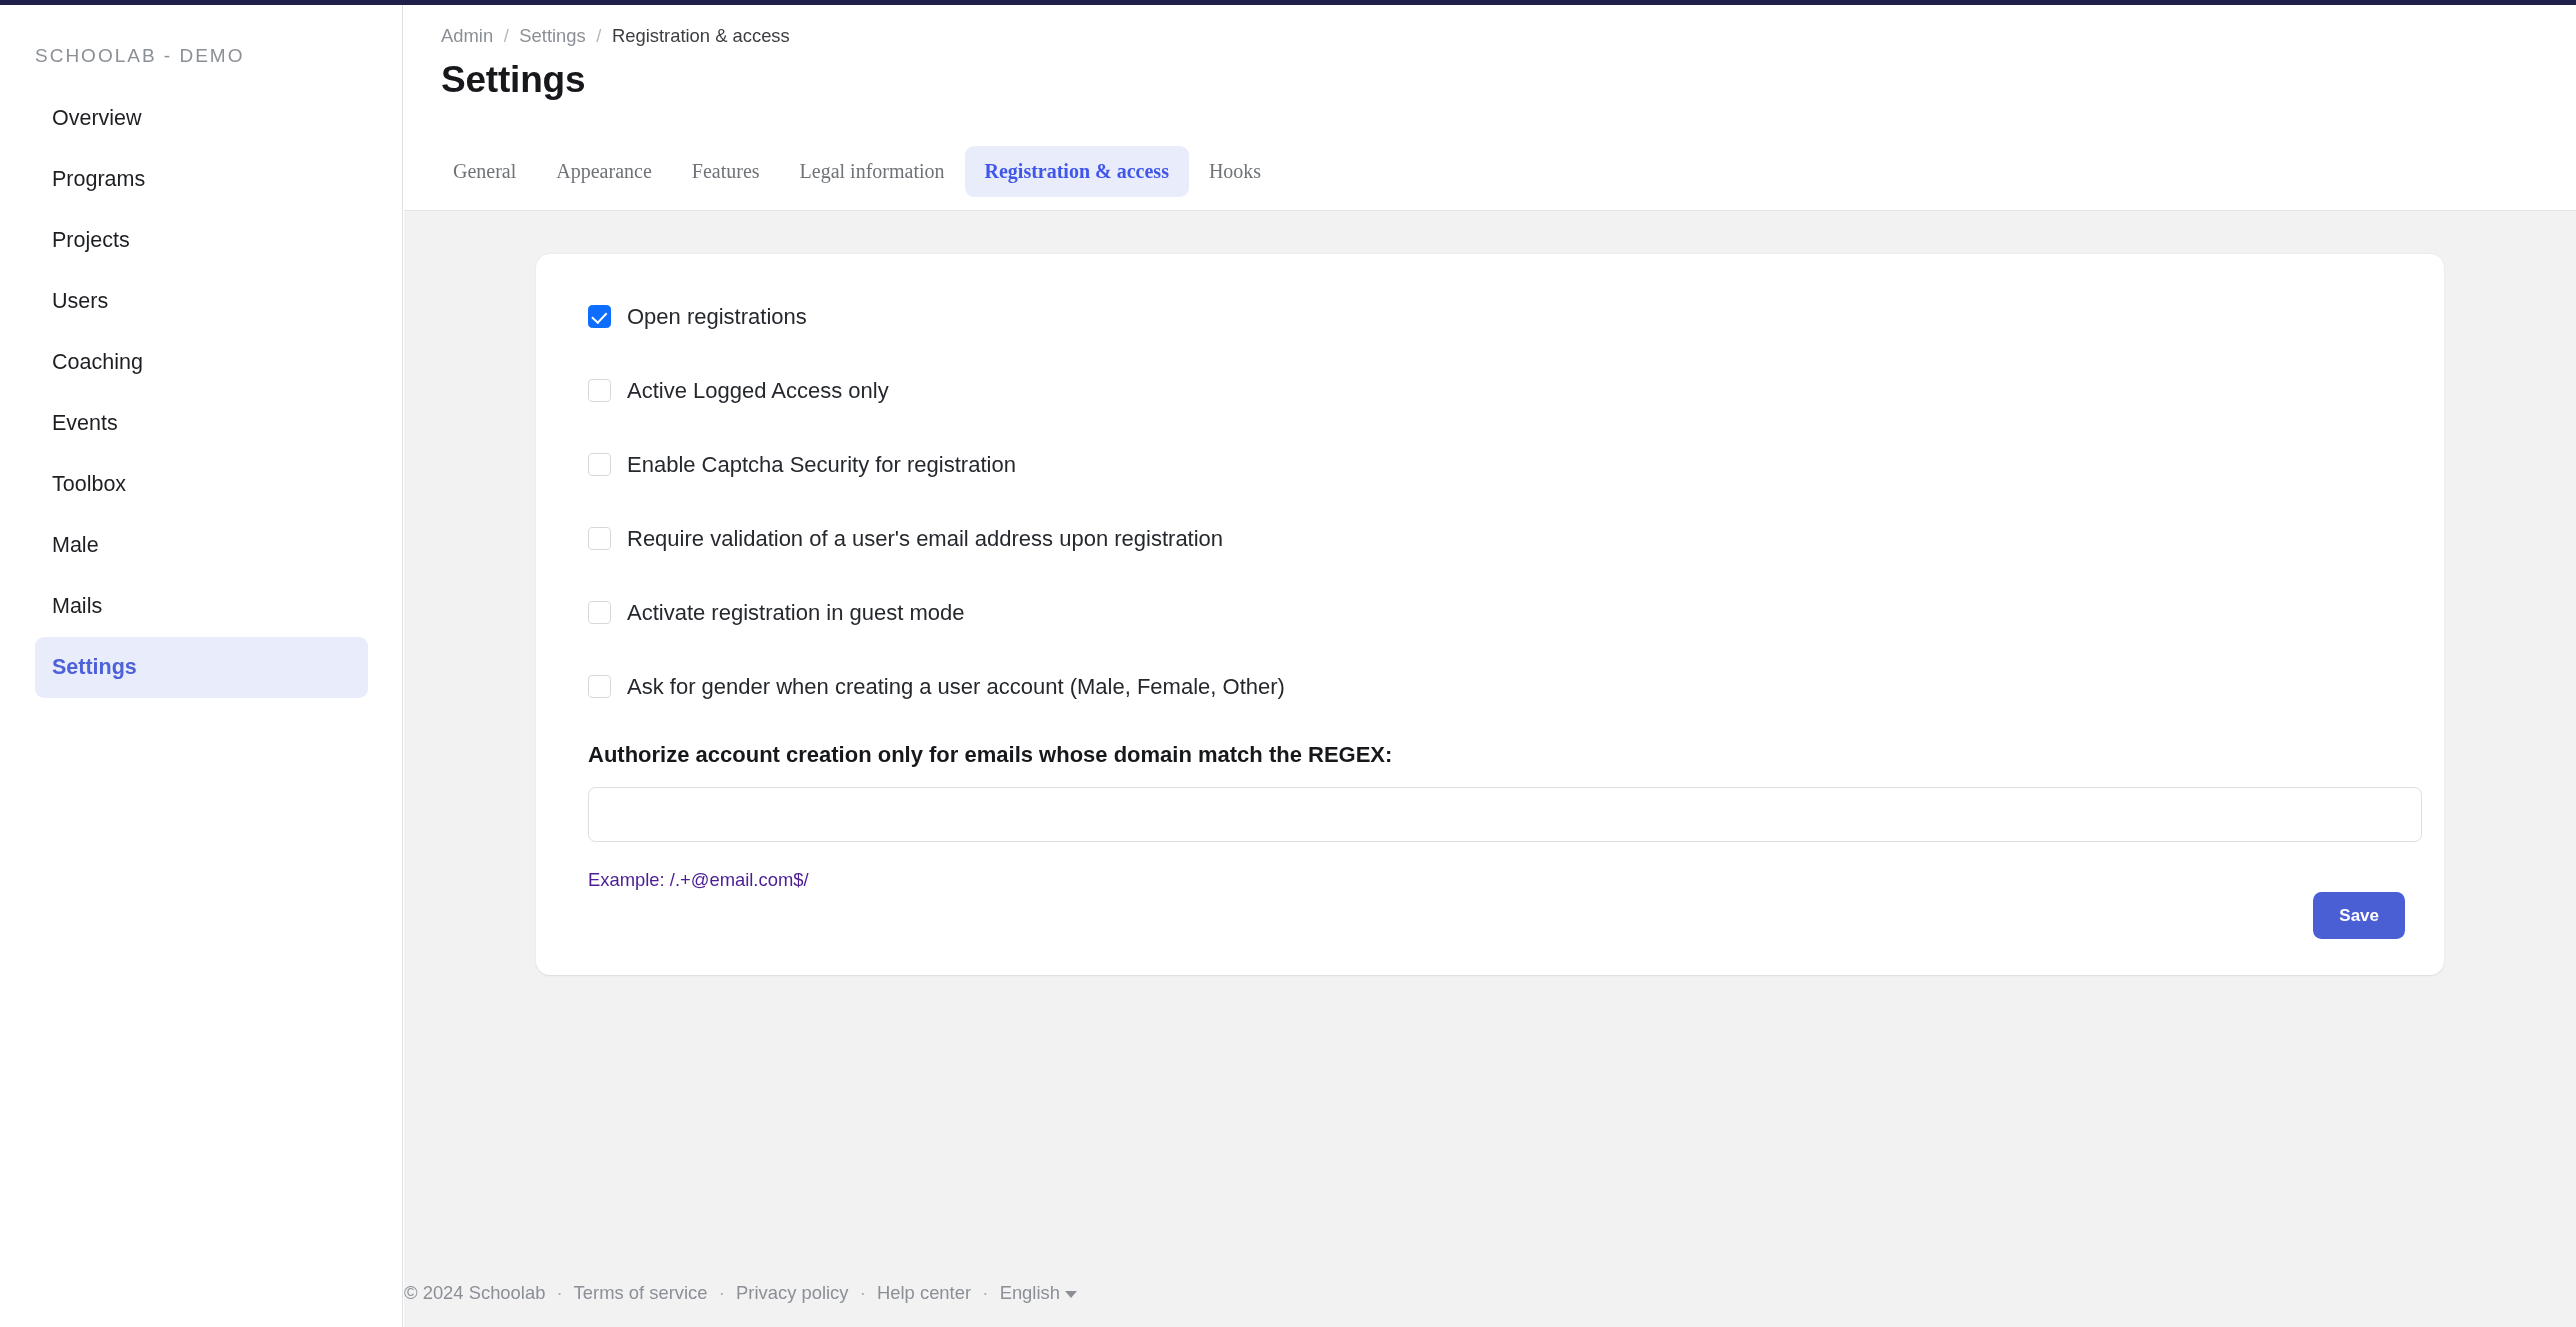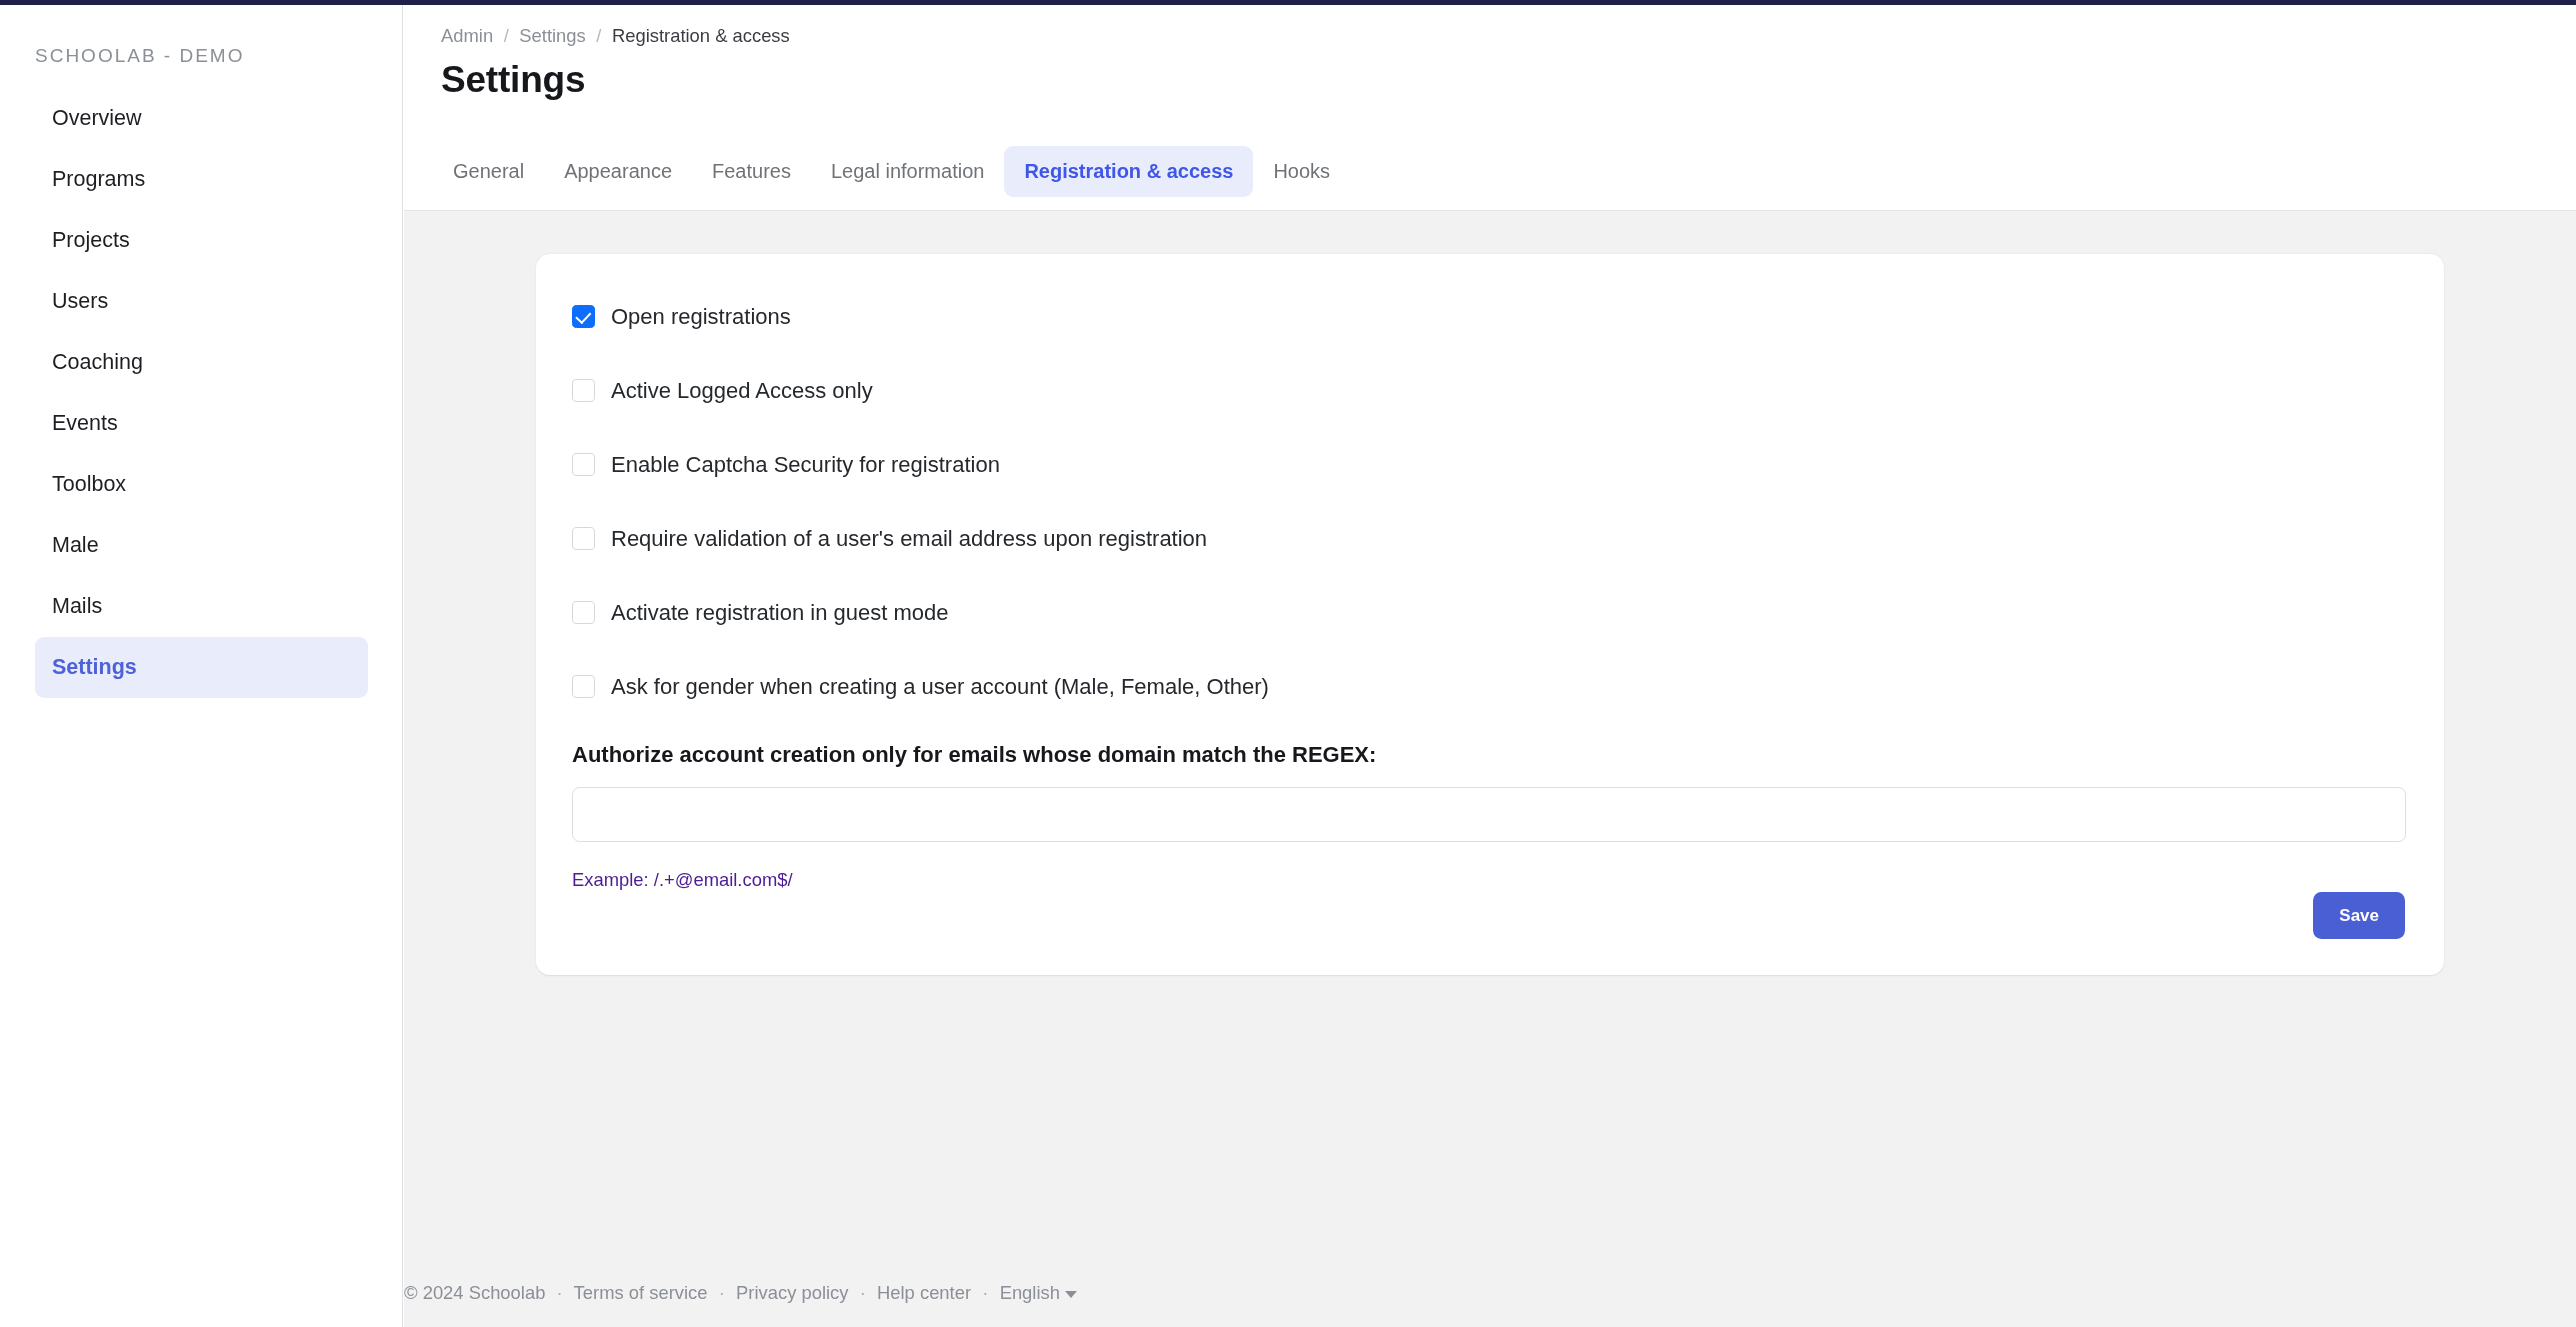--- a/index.html
+++ b/index.html
@@ -126,20 +126,21 @@
     gap: 0px;
   }
 
   .tab {
     font-size: 20px;
     color: #6f7378;
     padding: 14px 20px;
     border-radius: 9.2px;
     white-space: nowrap;
     cursor: pointer;
+    font-family: Liberation Serif, serif;
   }
 
   .tab.active {
     background: #e9ecfb;
     color: #3f56e8;
     font-weight: 700;
   }
 
   
   .content-area {
@@ -157,21 +158,21 @@
     left: 132px;
     width: 1908px;
     height: 721px;
     background: #ffffff;
     border-radius: 14px;
     box-shadow: 0 0.8px 2.3px rgba(16,24,40,0.06), 0 0.8px 1.5px rgba(16,24,40,0.04);
   }
 
   .card-inner {
     position: absolute;
-    top: 0; left: 0;
+    top: 0; left: 16px;
     width: 1548px;
     padding: 44px 38px 0 36px;
   }
 
   .check-row {
     display: flex;
     align-items: center;
     height: 37px;
     margin-bottom: 37px;
     cursor: pointer;

